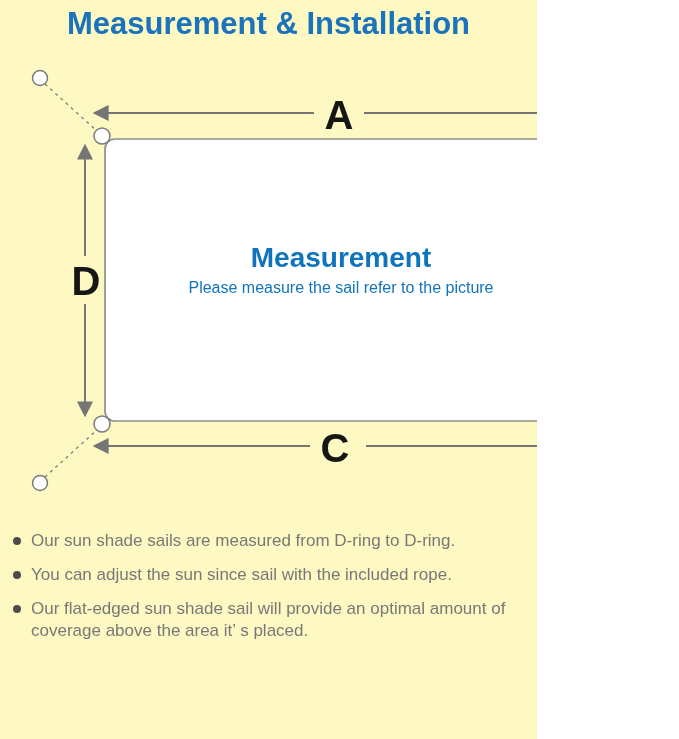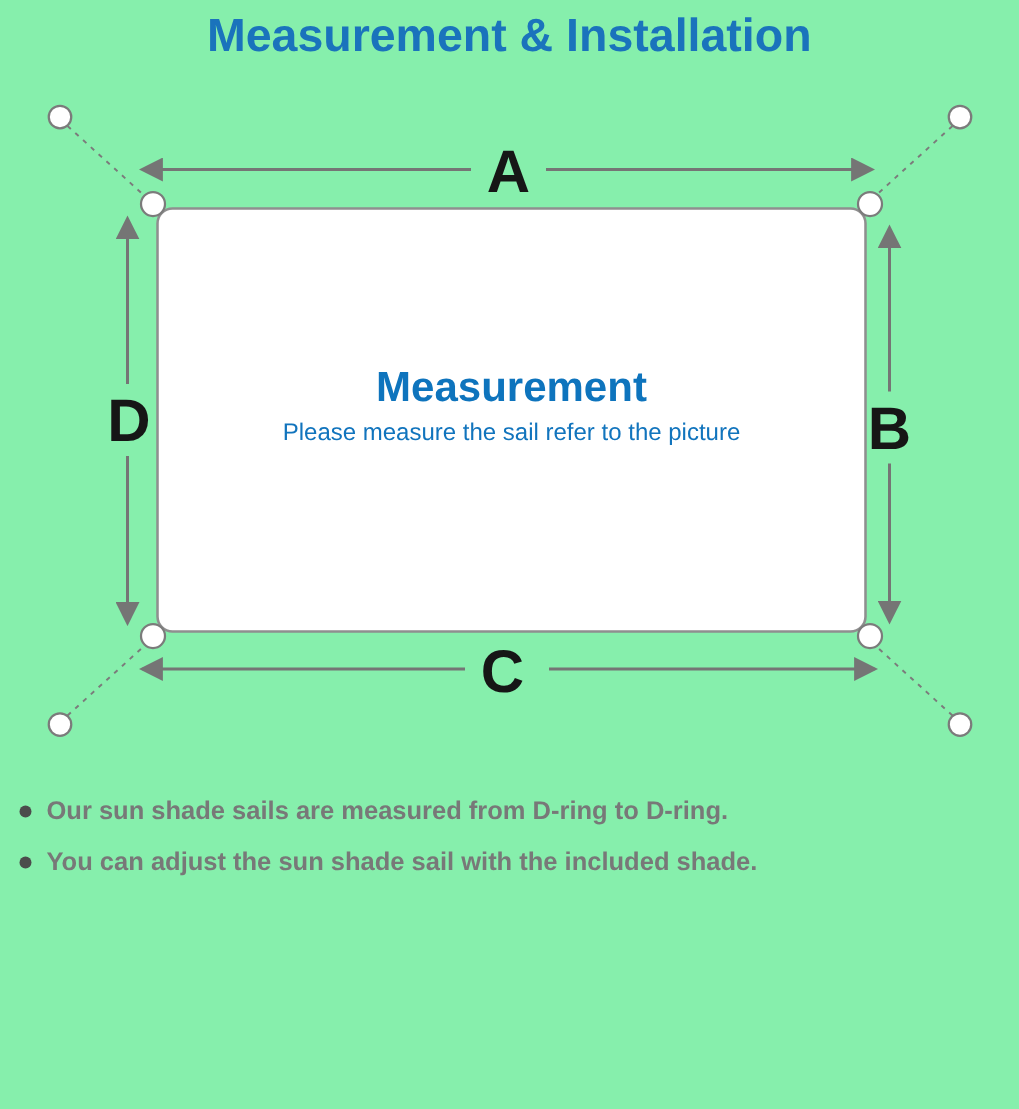--- a/index.html
+++ b/index.html
@@ -3,24 +3,24 @@
 <meta charset="utf-8">
 <style>
   html, body {
     margin: 0;
     padding: 0;
     background: #ffffff;
     width: 679px;
     font-family: "Liberation Sans", sans-serif;
   }
   .page {
-    width: 679px;
+    width: 537px;
     height: 739px;
     overflow: hidden;
-    background: #86efac;
+    background: #fef9c3;
   }
   .page-title {
     margin: 4px 0 0 0;
     height: 40px;
     line-height: 40px;
     text-align: center;
     font-size: 31px;
     font-weight: bold;
     color: #1a73bc;
     letter-spacing: 0px;
@@ -59,21 +59,21 @@
     line-height: 22px;
   }
   .bullet-dot {
     flex: 0 0 auto;
     width: 8px;
     height: 8px;
     border-radius: 50%;
     background: #4c4c4c;
     margin: 7px 10px 0 0;
   }
-  .bullet-text { flex: 1 1 auto; font-weight: bold; }
+  .bullet-text { flex: 1 1 auto; }
 </style>
 </head>
 <body>
 
 <div class="page">
 
   <h1 class="page-title">Measurement &amp; Installation</h1>
 
   <div class="diagram-wrap">
     <svg width="679" height="460" viewBox="0 0 679 460">
@@ -131,17 +131,21 @@
     </svg>
   </div>
 
   <ul class="bullets">
     <li>
       <span class="bullet-dot"></span>
       <span class="bullet-text">Our sun shade sails are measured from D-ring to D-ring.</span>
     </li>
     <li>
       <span class="bullet-dot"></span>
-      <span class="bullet-text">You can adjust the sun shade sail with the included shade.</span>
+      <span class="bullet-text">You can adjust the sun since sail with the included rope.</span>
+    </li>
+    <li>
+      <span class="bullet-dot"></span>
+      <span class="bullet-text">Our flat-edged sun shade sail will provide an optimal amount of coverage above the area it’ s placed.</span>
     </li>
   </ul>
 
 </div>
 
 </body></html>

